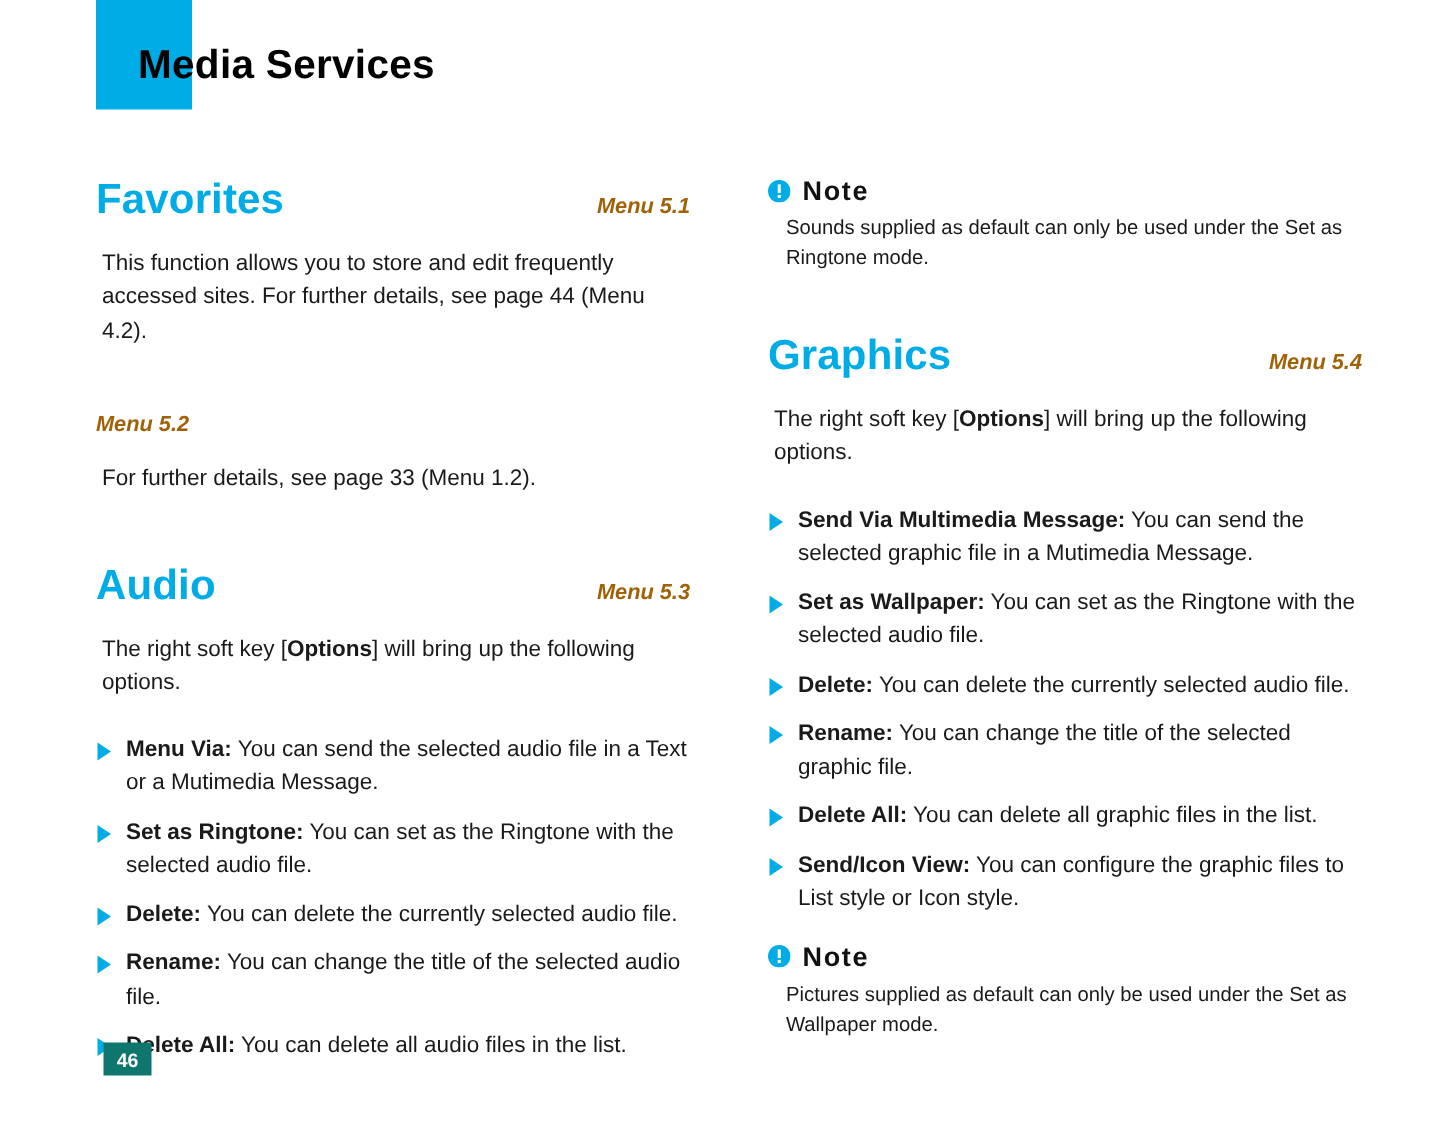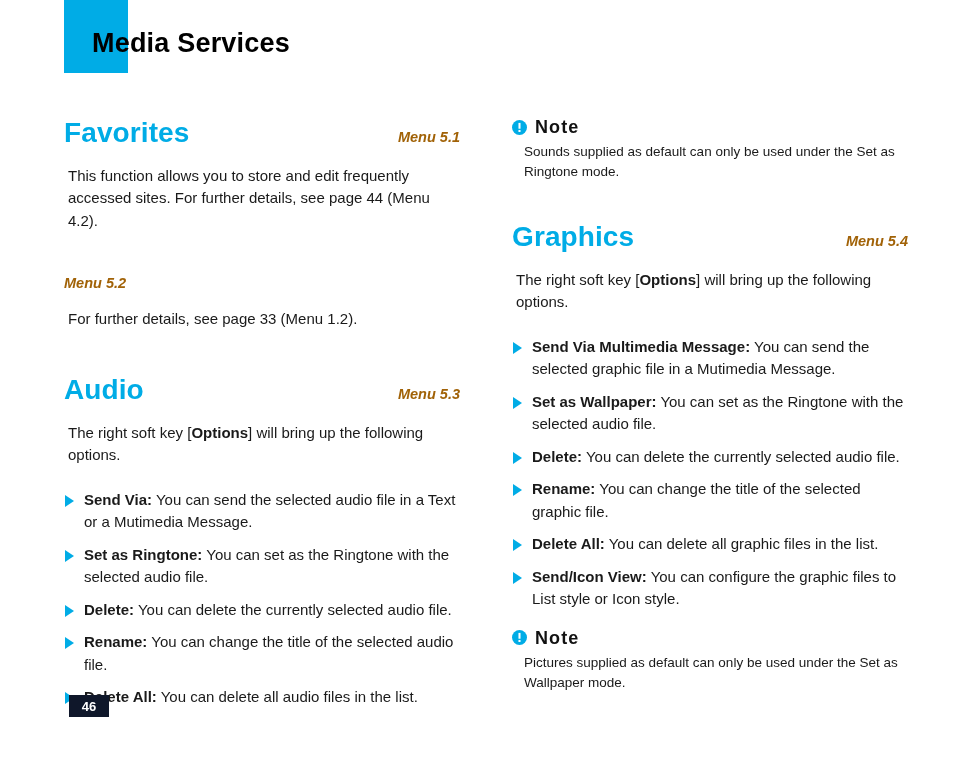--- a/index.html
+++ b/index.html
@@ -146,23 +146,23 @@
   
   .gap-sm { height: 12px; }
   .gap-md { height: 18px; }
   .gap-xl { height: 40px; }
 
   
   .page-number {
     position: absolute;
     left: 69px;
     top: 695px;
-    width: 40px;
+    width: 32px;
     height: 22px;
-    background: #0f172a;
+    background: #0f766e;
     color: #ffffff;
     font-size: 13px;
     font-weight: bold;
     display: flex;
     align-items: center;
     justify-content: center;
     line-height: 1;
   }
 </style>
 </head>
@@ -201,21 +201,21 @@
     <div>
       <div class="section-head">
         <span class="section-title">Audio</span>
         <span class="section-menu">Menu 5.3</span>
       </div>
       <div class="gap-sm"></div>
       <p class="para"><span>The right soft key [</span><b>Options</b><span>] will bring up the following options.</span></p>
       <div class="gap-md"></div>
       <div class="bullets">
         <div class="bullet">
-          <span class="tri"></span><span class="lead">Send Via:</span><span> You can send the selected audio file in a Text or a Mutimedia Message.</span>
+          <span class="tri"></span><span class="lead">Menu Via:</span><span> You can send the selected audio file in a Text or a Mutimedia Message.</span>
         </div>
         <div class="bullet">
           <span class="tri"></span><span class="lead">Set as Ringtone:</span><span> You can set as the Ringtone with the selected audio file.</span>
         </div>
         <div class="bullet">
           <span class="tri"></span><span class="lead">Delete:</span><span> You can delete the currently selected audio file.</span>
         </div>
         <div class="bullet">
           <span class="tri"></span><span class="lead">Rename:</span><span> You can change the title of the selected audio file.</span>
         </div>

